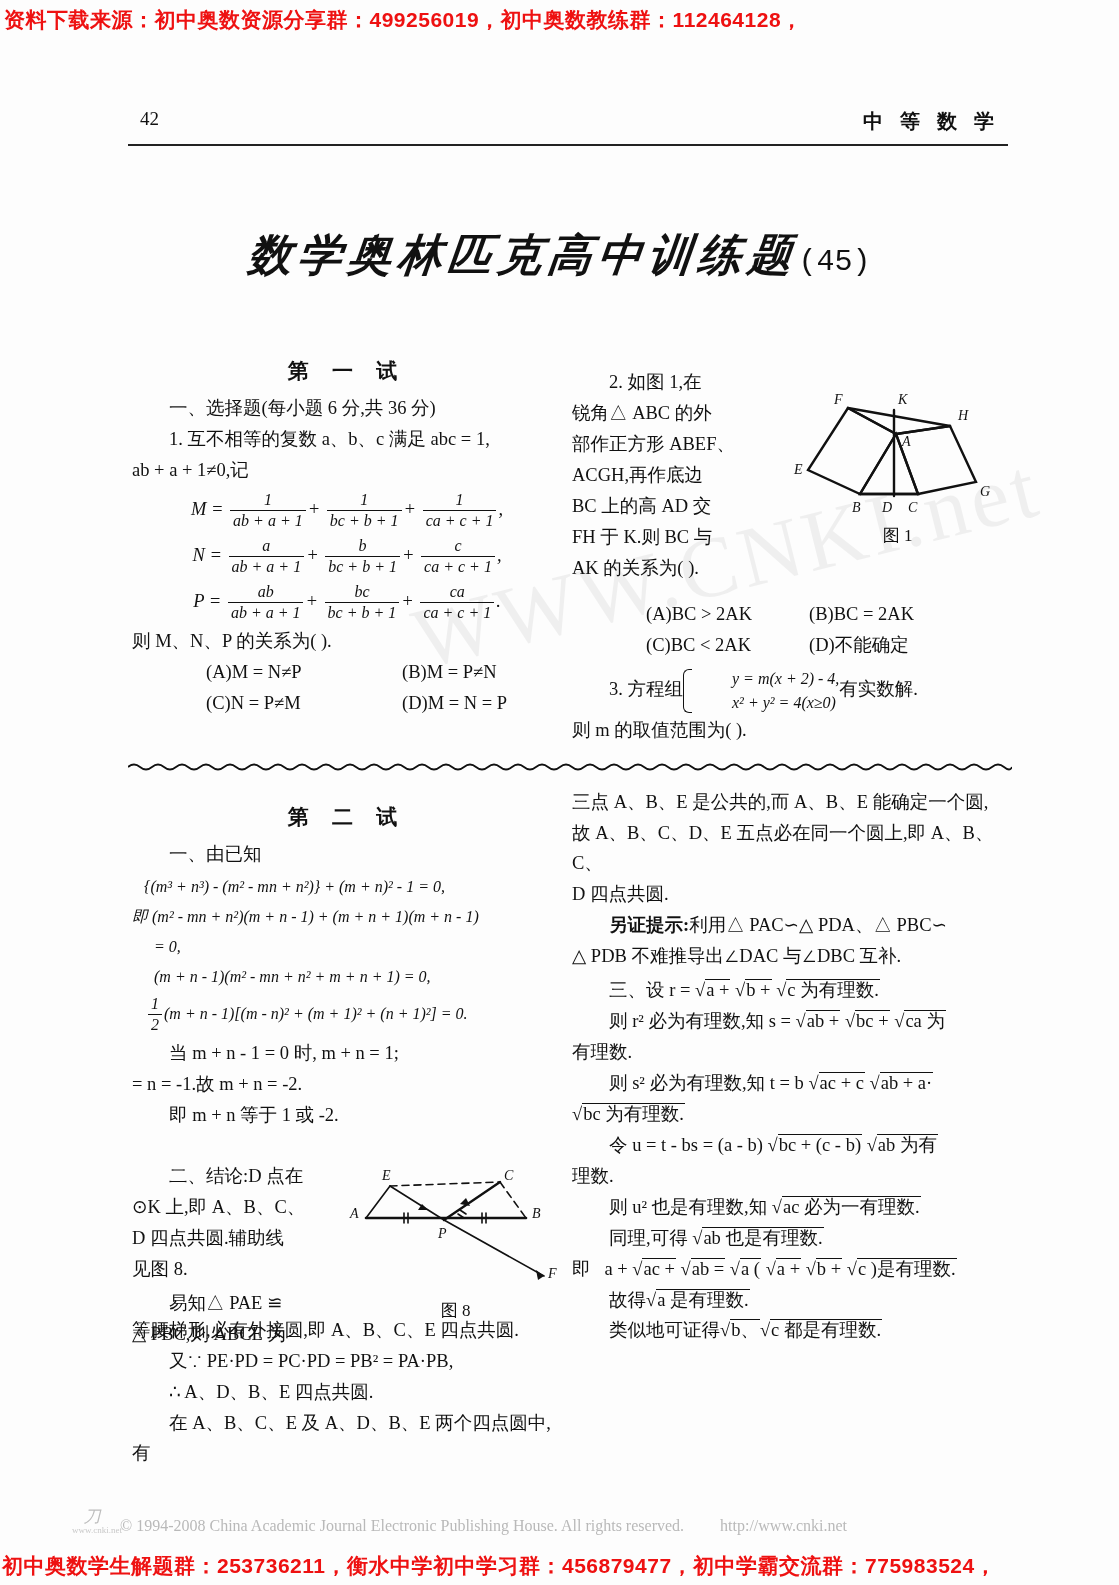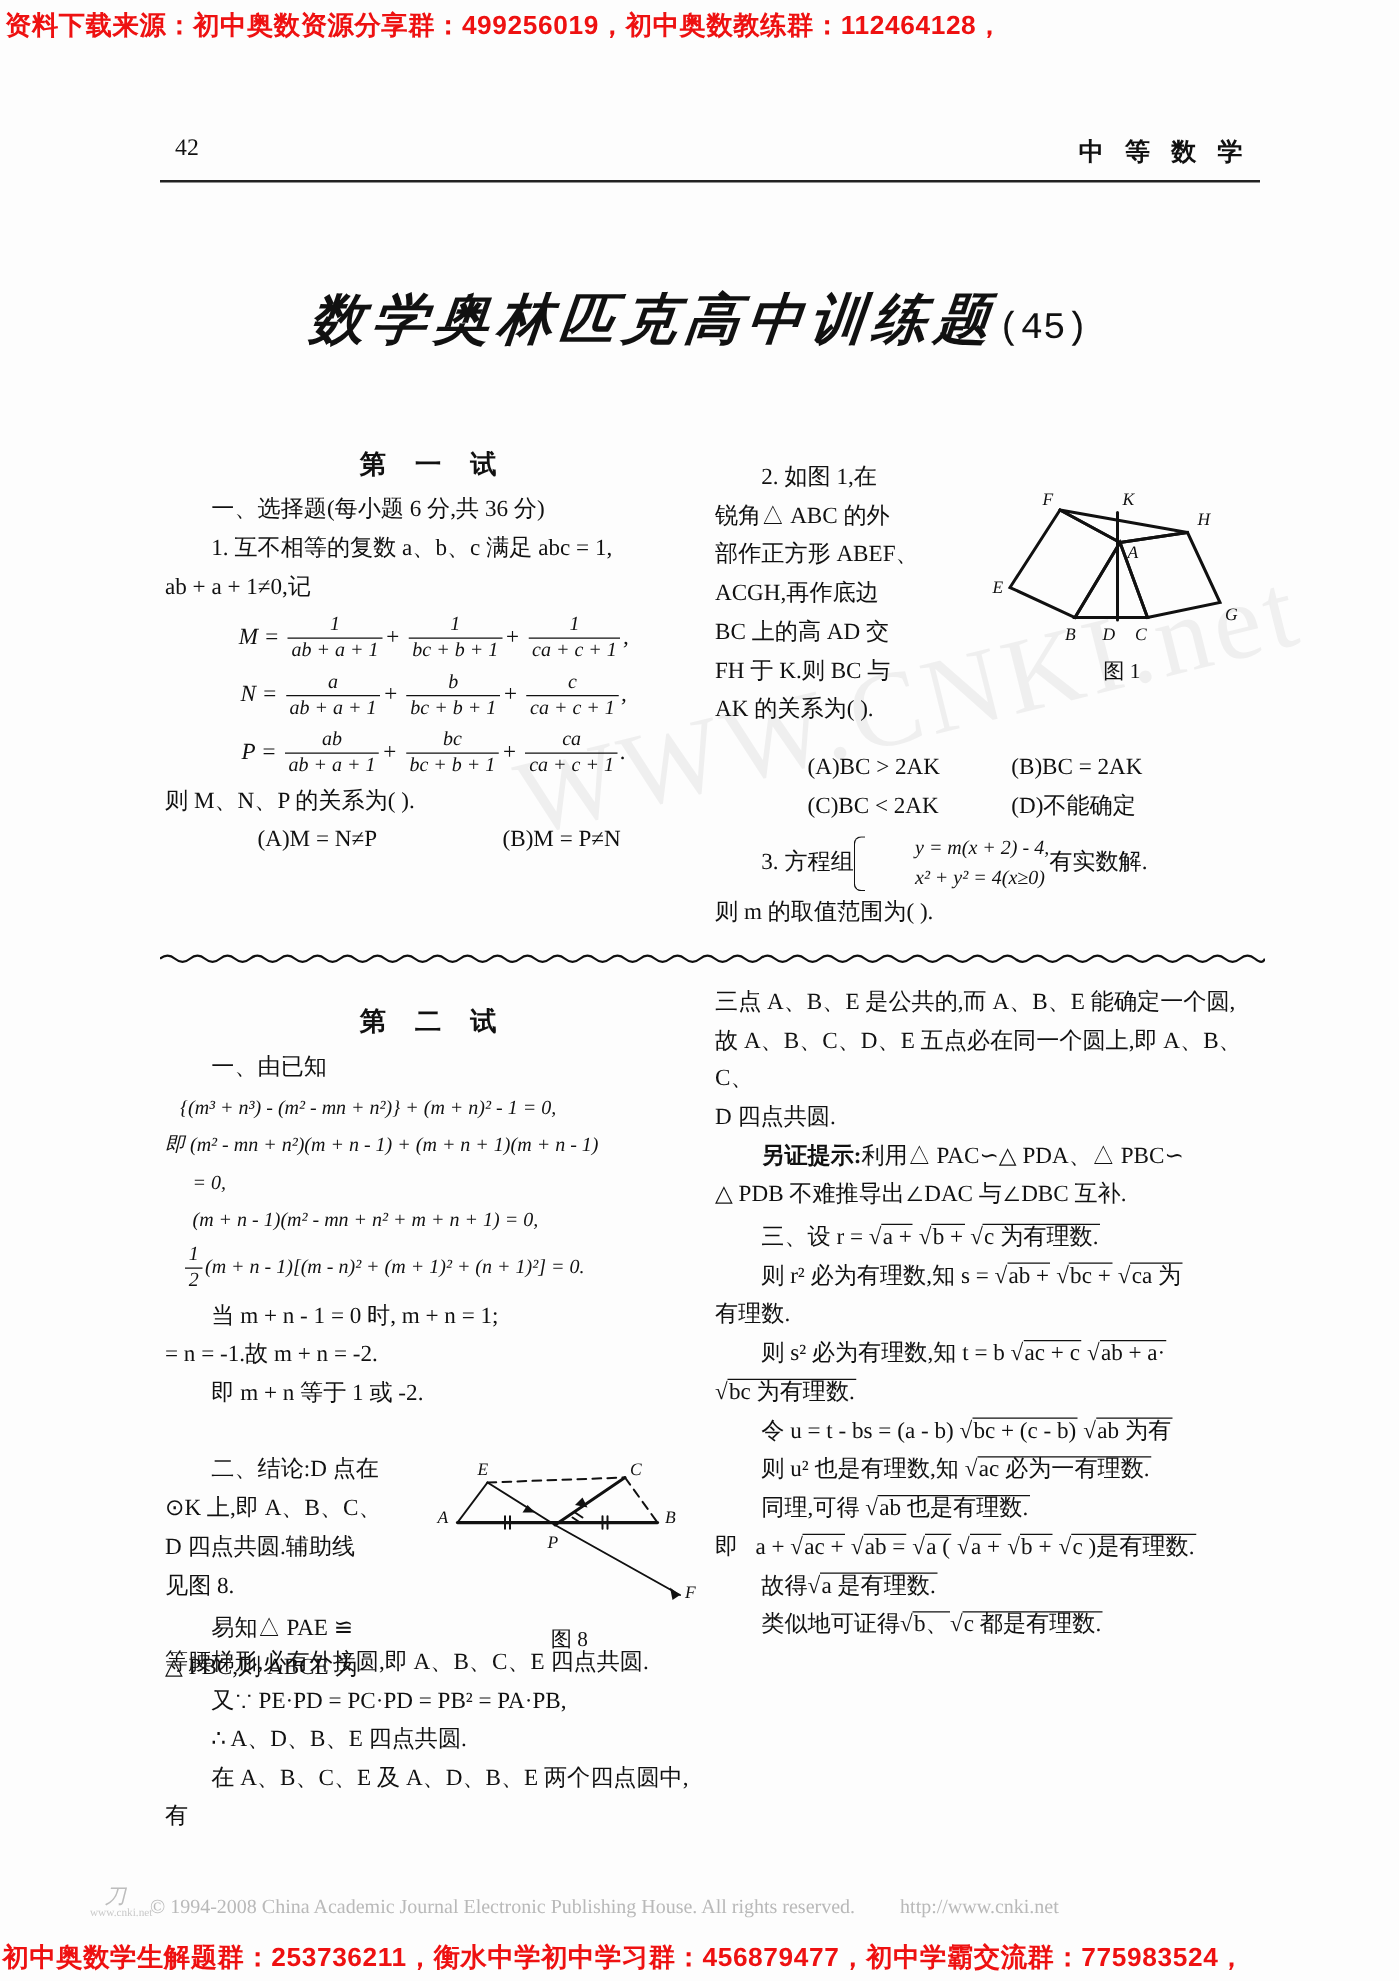--- a/index.html
+++ b/index.html
@@ -139,20 +139,23 @@
       <span class="frac">
         <span class="num">ca</span>
         <span class="den">ca + c + 1</span>
       </span>.
     </div>
 
     <div class="p noind">则 M、N、P 的关系为(        ).</div>
     <div class="p">
       <span class="opt">(A)M = N≠P</span><span class="opt">(B)M = P≠N</span>
     </div>
+    <div class="p">
+      <span class="opt">(C)N = P≠M</span><span class="opt">(D)M = N = P</span>
+    </div>
   </div>
 
   <div class="col col-r narrow" style="top:368px;">
     <div class="p">2. 如图 1,在</div>
     <div class="p noind">锐角△ ABC 的外</div>
     <div class="p noind">部作正方形 ABEF、</div>
     <div class="p noind">ACGH,再作底边</div>
     <div class="p noind">BC 上的高 AD 交</div>
     <div class="p noind">FH 于 K.则 BC 与</div>
     <div class="p noind">AK 的关系为(      ).</div>
@@ -320,20 +323,21 @@
       √<span class="rad">ab + a·</span>
     </div>
     <div class="p noind">
       √<span class="rad">bc 为有理数.</span>
     </div>
     <div class="p">
       <span>令 u = t - bs = (a - b)</span>
       √<span class="rad">bc + (c - b)</span>
       √<span class="rad">ab 为有</span>
     </div>
+    <div class="p noind">理数.</div>
     <div class="p">
       <span>则 u² 也是有理数,知</span>
       √<span class="rad">ac 必为一有理数.</span>
     </div>
     <div class="p">
       <span>同理,可得</span>
       √<span class="rad">ab 也是有理数.</span>
     </div>
     <div class="p noind">
       <span>即</span>&nbsp;&nbsp;

